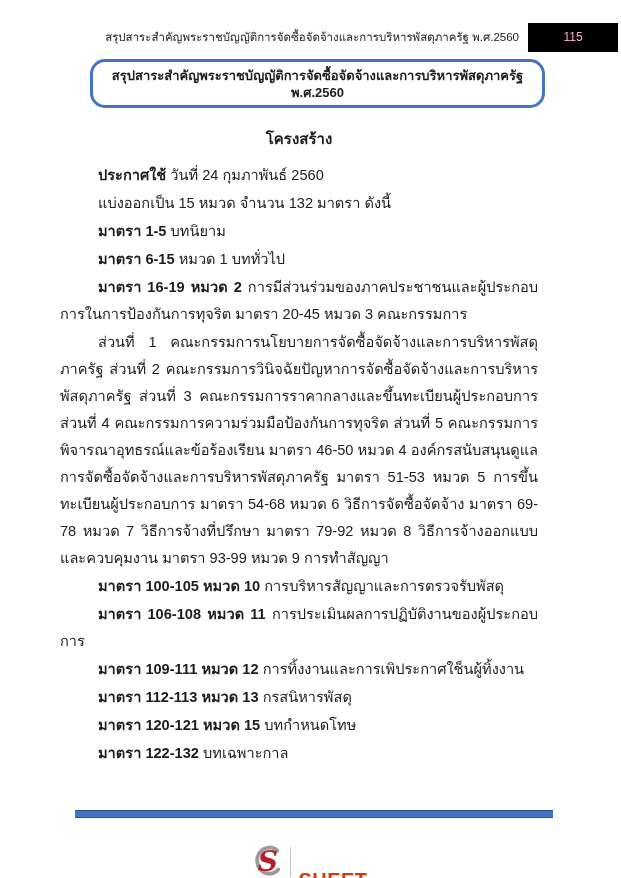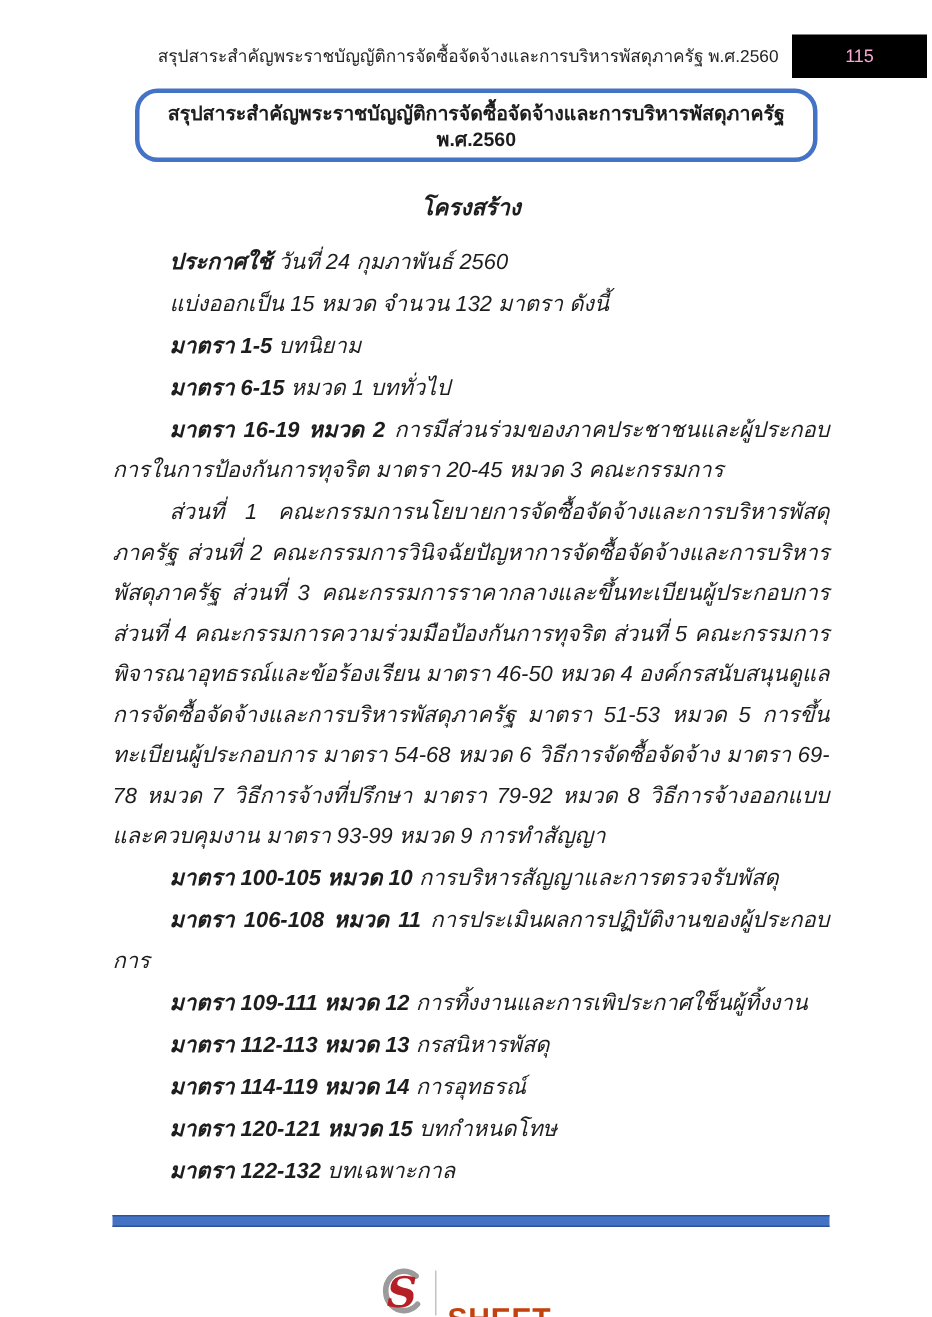--- a/index.html
+++ b/index.html
@@ -22,21 +22,21 @@
   
   .title-box {
     position:absolute; left:90px; top:59px; width:455px; height:49px;
     border:3px solid #4472C4; border-radius:15px; background:#ffffff;
     display:flex; align-items:center; justify-content:center;
     padding:0 18px; box-sizing:border-box;
   }
   .title-box-text { font-size:13px; font-weight:bold; text-align:center; line-height:17px; }
 
   
-  .content { position:absolute; left:75px; top:128px; width:478px;font-style:italic; }
+  .content { position:absolute; left:60px; top:128px; width:478px; }
   .section-heading {
     font-size:15px; font-weight:bold; text-align:center;
     margin:0 0 12px; line-height:22px;
   }
   .para {
     font-size:14.6px; line-height:27px; margin:0 0 1px;
     text-indent:38px; text-align:justify; text-justify:inter-word;
   }
   .para .lead { font-weight:bold; }
 
@@ -87,21 +87,20 @@
     <p class="para"><span class="lead"></span><span>ส่วนที่ 1 คณะกรรมการนโยบายการจัดซื้อจัดจ้างและการบริหารพัสดุภาครัฐ ส่วนที่ 2 คณะกรรมการวินิจฉัยปัญหาการจัดซื้อจัดจ้างและการบริหารพัสดุภาครัฐ ส่วนที่ 3 คณะกรรมการราคากลางและขึ้นทะเบียนผู้ประกอบการ ส่วนที่ 4 คณะกรรมการความร่วมมือป้องกันการทุจริต ส่วนที่ 5 คณะกรรมการพิจารณาอุทธรณ์และข้อร้องเรียน มาตรา 46-50 หมวด 4 องค์กรสนับสนุนดูแลการจัดซื้อจัดจ้างและการบริหารพัสดุภาครัฐ มาตรา 51-53 หมวด 5 การขึ้นทะเบียนผู้ประกอบการ มาตรา 54-68 หมวด 6 วิธีการจัดซื้อจัดจ้าง มาตรา 69-78 หมวด 7 วิธีการจ้างที่ปรึกษา มาตรา 79-92 หมวด 8 วิธีการจ้างออกแบบและควบคุมงาน มาตรา 93-99 หมวด 9 การทำสัญญา</span></p>
 
     <p class="para"><span class="lead">มาตรา 100-105 หมวด 10</span><span> การบริหารสัญญาและการตรวจรับพัสดุ</span></p>
 
     <p class="para"><span class="lead">มาตรา 106-108 หมวด 11</span><span> การประเมินผลการปฏิบัติงานของผู้ประกอบการ</span></p>
 
     <p class="para"><span class="lead">มาตรา 109-111 หมวด 12</span><span> การทิ้งงานและการเพิประกาศใช็นผู้ทิ้งงาน</span></p>
 
     <p class="para"><span class="lead">มาตรา 112-113 หมวด 13</span><span> กรสนิหารพัสดุ</span></p>
 
-    <p class="para"><span class="lead">มาตรา 114-119 หมวด 14</span><span> การอุทธรณ์</span></p>
 
     <p class="para"><span class="lead">มาตรา 120-121 หมวด 15</span><span> บทกำหนดโทษ</span></p>
 
     <p class="para"><span class="lead">มาตรา 122-132</span><span> บทเฉพาะกาล</span></p>
   </div>
 
   <div class="footer-bar"></div>
 
   <div class="logo-row">
     <svg width="30" height="36" viewBox="0 0 32 38" aria-hidden="true">

